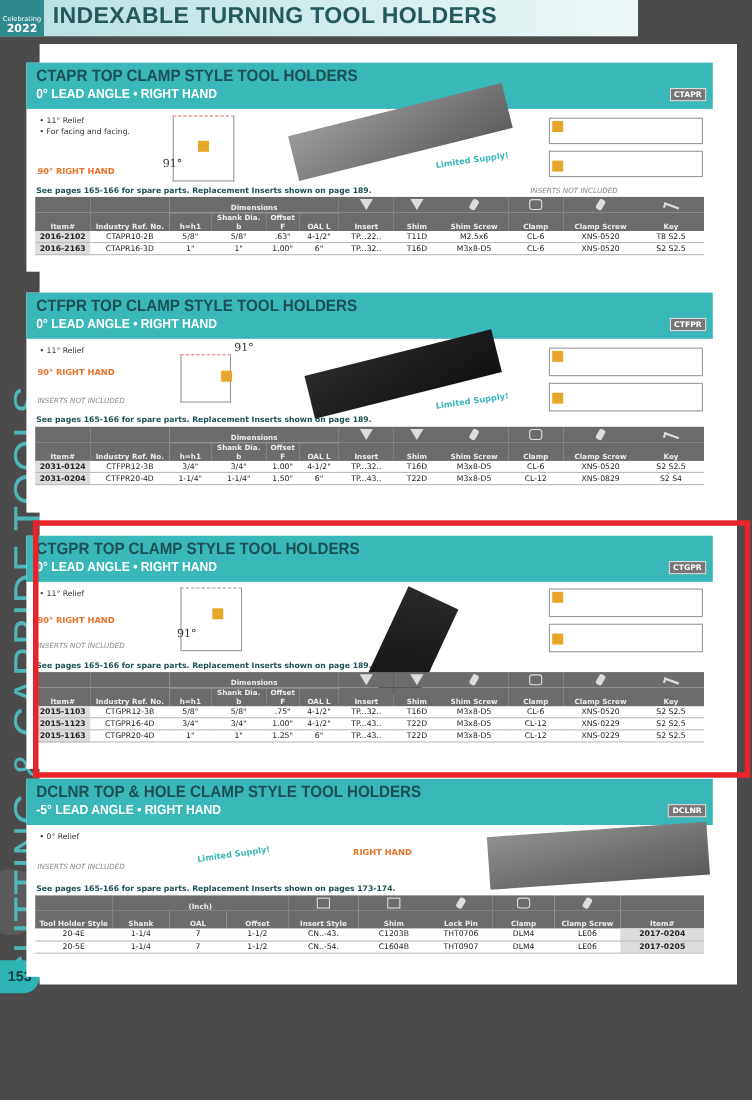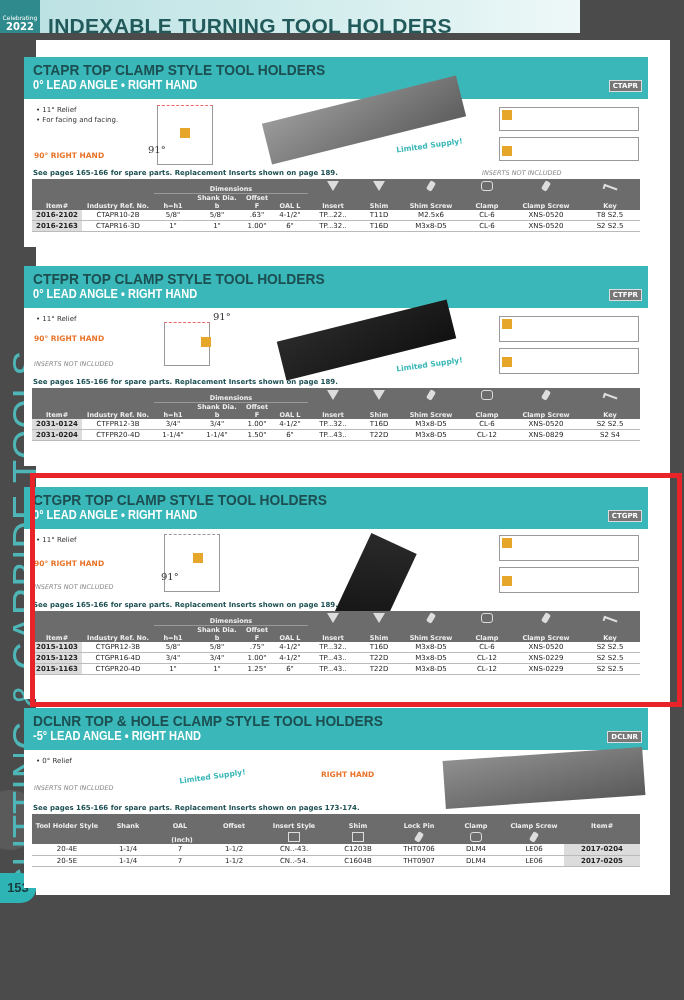--- a/index.html
+++ b/index.html
@@ -1,21 +1,21 @@
 <!DOCTYPE html>
 <html><head>
 <meta charset="utf-8">
 <style>
   *{box-sizing:border-box;margin:0;padding:0}
   html,body{width:684px;height:1000px;overflow:hidden;background:#4a4a4a;font-family:"DejaVu Sans",sans-serif}
   .page{position:relative;width:684px;height:1000px;background:#4b4b4b}
   .topbar{position:absolute;left:0;top:0;width:580px;height:33px;background:linear-gradient(90deg,#b9e0e2 0%,#d6eeee 60%,#eef8f8 100%)}
   .badge-2022{position:absolute;left:0;top:0;width:40px;height:33px;background:#2e8a8c;color:#fff;font-size:6px;line-height:7px;padding-top:14px;text-align:center}
   .badge-2022 .yr{font-size:10px;line-height:11px;font-weight:bold}
-  .main-title{position:absolute;left:48px;top:14px;font-family:"Liberation Sans",sans-serif;font-weight:bold;font-size:21px;color:#225a5c;letter-spacing:0.3px}
+  .main-title{position:absolute;left:48px;top:3px;font-family:"Liberation Sans",sans-serif;font-weight:bold;font-size:21px;color:#225a5c;letter-spacing:0.3px}
   .side-text{position:absolute;left:6px;top:895px;transform:rotate(-90deg);transform-origin:0 0;font-family:"Liberation Sans",sans-serif;font-size:38px;color:#4fb6b8;letter-spacing:1px;white-space:nowrap;font-weight:300}
   .gear{position:absolute;left:-20px;top:790px;width:60px;height:60px;border-radius:50%;background:#5a5a5a}
   .pagenum{position:absolute;left:0;top:873px;width:36px;height:30px;background:#2fb4b6;border-radius:0 15px 15px 0;color:#173d3e;font-family:"Liberation Sans",sans-serif;font-weight:bold;font-size:13px;line-height:30px;text-align:center}
   .white-col{position:absolute;left:36px;top:40px;width:634px;height:855px;background:#fff}
   .section{position:absolute;left:24px;width:624px;background:#fff}
   .sec-head{position:relative;height:42px;background:#3ab7b8;padding:5px 0 0 9px}
   .sec-title{font-family:"Liberation Sans",sans-serif;font-weight:bold;font-size:15px;color:#1c4f52;line-height:16px;transform:scaleX(0.92);transform-origin:left}
   .sec-sub{font-family:"Liberation Sans",sans-serif;font-weight:bold;font-size:12px;color:#fff;line-height:15px;transform:scaleX(0.92);transform-origin:left}
   .code-tag{position:absolute;right:6px;top:23px;background:#777;color:#fff;font-size:7px;font-weight:bold;padding:1px 3px;border:1px solid #ddd}
   .body-area{position:relative}
@@ -393,42 +393,42 @@
             <col style="width:52px">
             <col style="width:56px">
             <col style="width:64px">
             <col style="width:64px">
             <col style="width:58px">
             <col style="width:56px">
             <col style="width:60px">
             <col style="width:76px">
           </colgroup>
         <tbody>
-            <tr style="height:16px">
+            <tr style="height:14px">
+          <th></th>
+              <th colspan="3">(Inch)</th>
+          <th><span class="icon-sq"></span></th>
+          <th><span class="icon-sq"></span></th>
+          <th><span class="icon-dot"></span></th>
+          <th><span class="icon-clamp"></span></th>
+          <th><span class="icon-dot"></span></th>
+          <th></th>
+        </tr>
+        <tr style="height:16px">
           <th>Tool Holder Style</th>
           <th>Shank</th>
           <th>OAL</th>
           <th>Offset</th>
           <th>Insert Style</th>
           <th>Shim</th>
           <th>Lock Pin</th>
           <th>Clamp</th>
           <th>Clamp Screw</th>
           <th>Item#</th>
         </tr>
-        <tr style="height:14px">
-          <th></th>
-              <th colspan="3">(Inch)</th>
-          <th><span class="icon-sq"></span></th>
-          <th><span class="icon-sq"></span></th>
-          <th><span class="icon-dot"></span></th>
-          <th><span class="icon-clamp"></span></th>
-          <th><span class="icon-dot"></span></th>
-          <th></th>
-        </tr>
         <tr>
           <td>20-4E</td>
               <td>1-1/4</td>
               <td>7</td>
               <td>1-1/2</td>
               <td>CN..-43.</td>
               <td>C1203B</td>
               <td>THT0706</td>
               <td>DLM4</td>
               <td>LE06</td>

